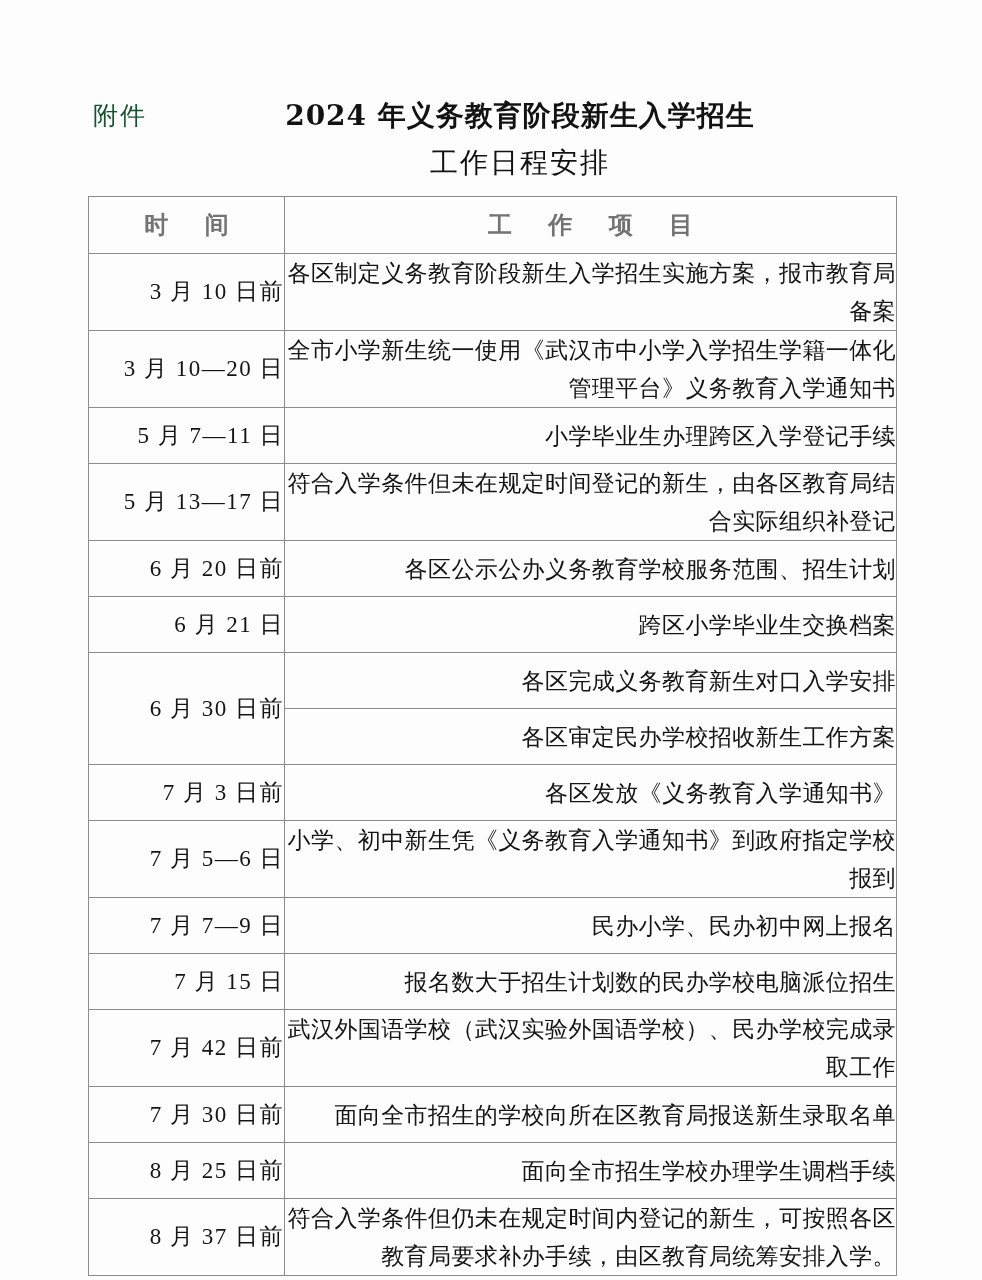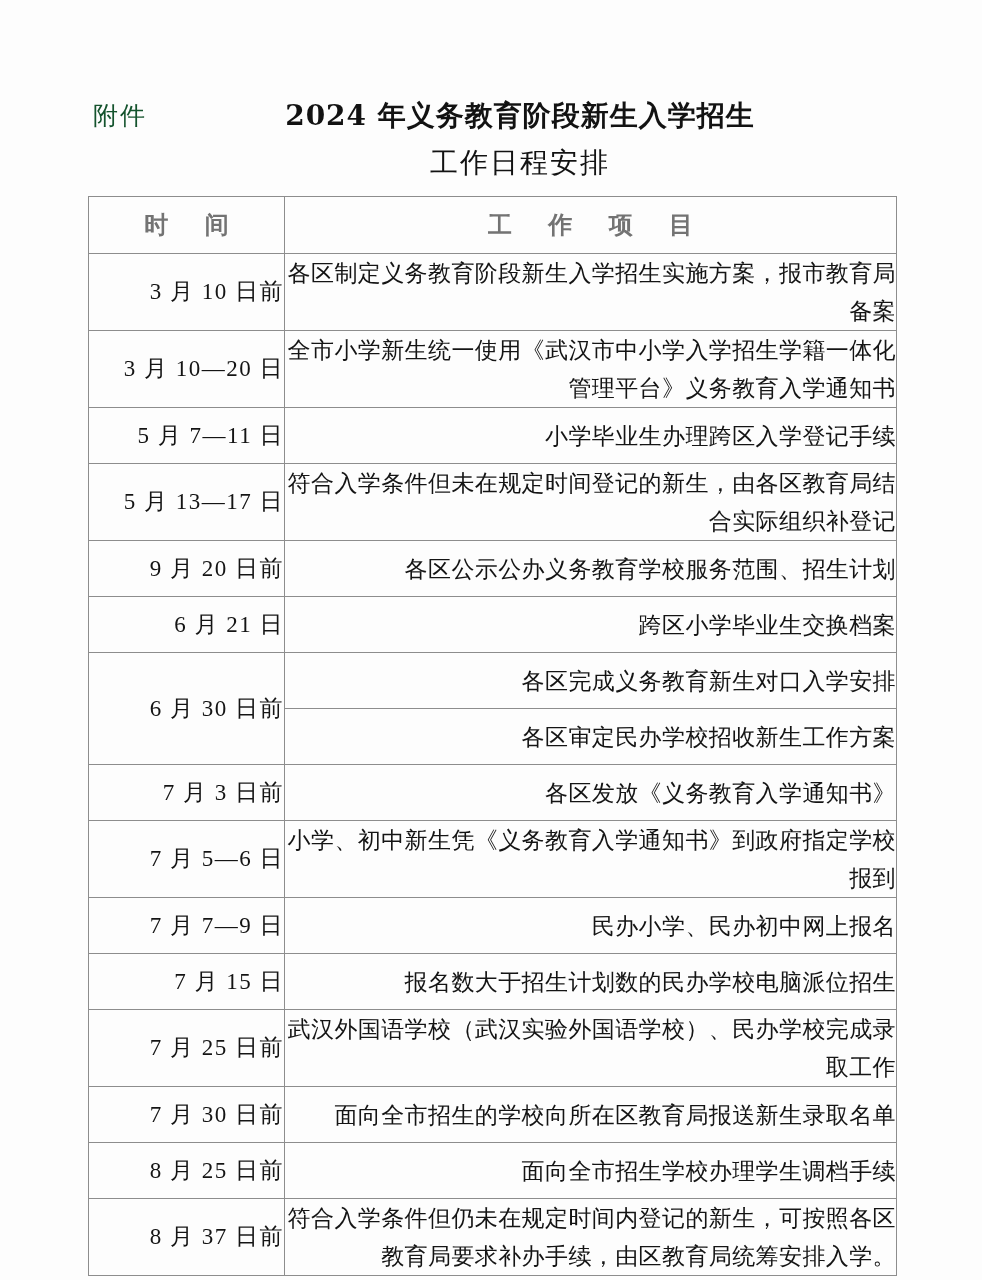--- a/index.html
+++ b/index.html
@@ -179,21 +179,21 @@
               <span class="item-text">小学毕业生办理跨区入学登记手续</span>
             </td>
           </tr>
           <tr class="row-2line">
             <td class="time-cell">5 月 13—17 日</td>
             <td class="item-cell">
               <span class="item-text">符合入学条件但未在规定时间登记的新生，由各区教育局结合实际组织补登记</span>
             </td>
           </tr>
           <tr class="row-1line">
-            <td class="time-cell">9 月 20 日前</td>
+            <td class="time-cell">6 月 20 日前</td>
             <td class="item-cell">
               <span class="item-text">各区公示公办义务教育学校服务范围、招生计划</span>
             </td>
           </tr>
           <tr class="row-1line">
             <td class="time-cell">6 月 21 日</td>
             <td class="item-cell">
               <span class="item-text">跨区小学毕业生交换档案</span>
             </td>
           </tr>
@@ -226,21 +226,21 @@
               <span class="item-text">民办小学、民办初中网上报名</span>
             </td>
           </tr>
           <tr class="row-1line">
             <td class="time-cell">7 月 15 日</td>
             <td class="item-cell">
               <span class="item-text">报名数大于招生计划数的民办学校电脑派位招生</span>
             </td>
           </tr>
           <tr class="row-2line">
-            <td class="time-cell">7 月 25 日前</td>
+            <td class="time-cell">7 月 42 日前</td>
             <td class="item-cell">
               <span class="item-text">武汉外国语学校（武汉实验外国语学校）、民办学校完成录取工作</span>
             </td>
           </tr>
           <tr class="row-1line">
             <td class="time-cell">7 月 30 日前</td>
             <td class="item-cell">
               <span class="item-text">面向全市招生的学校向所在区教育局报送新生录取名单</span>
             </td>
           </tr>

